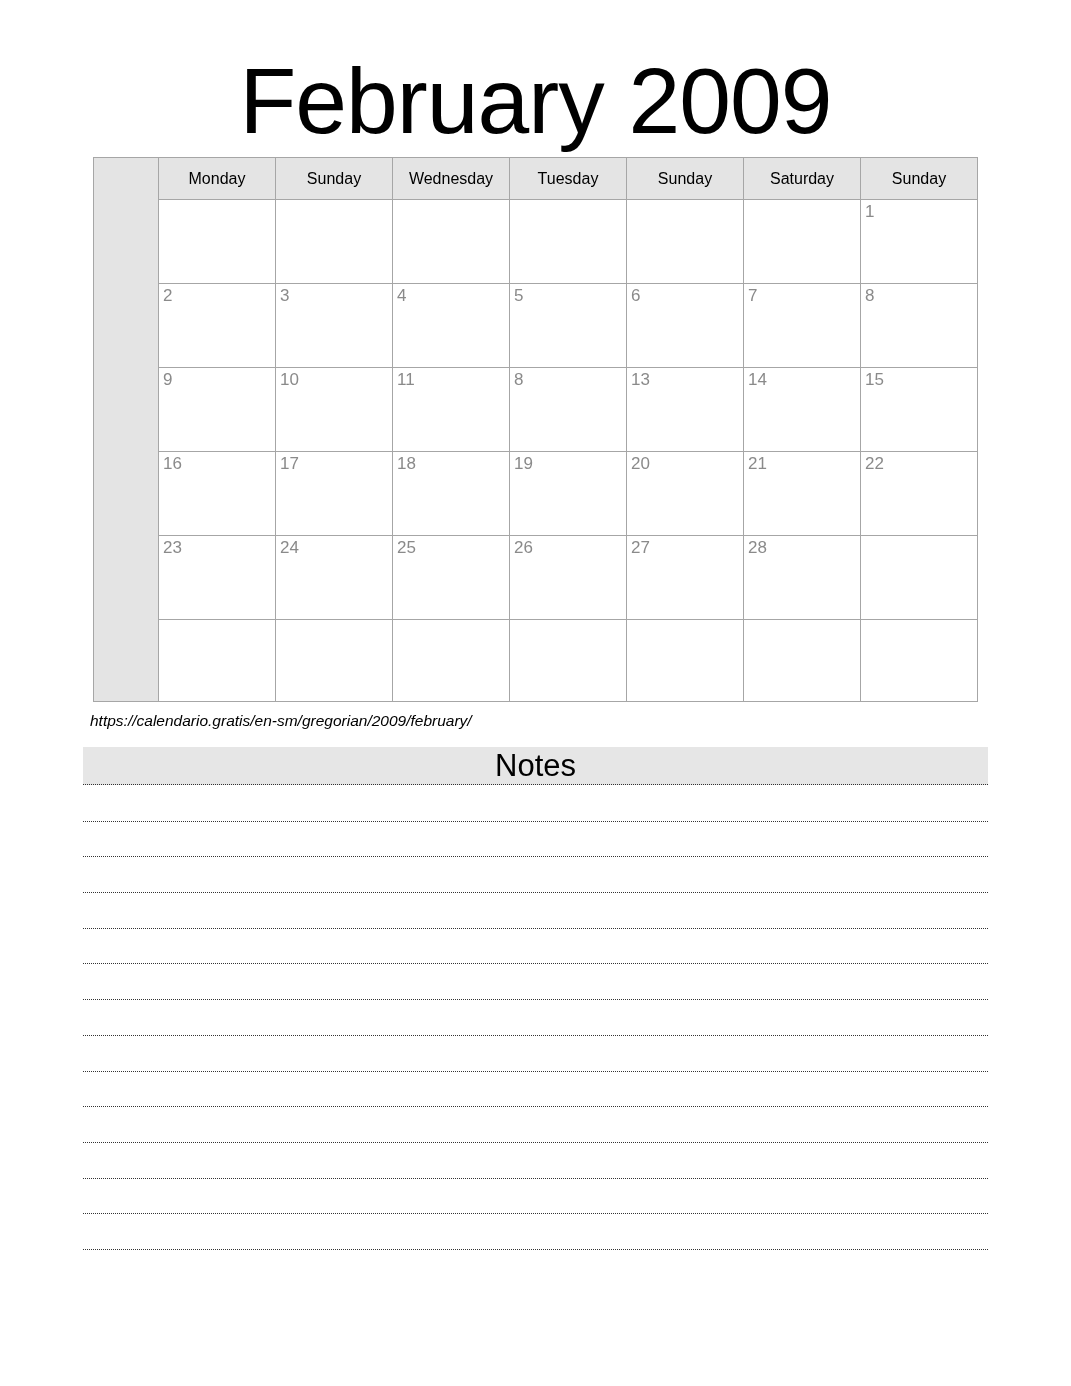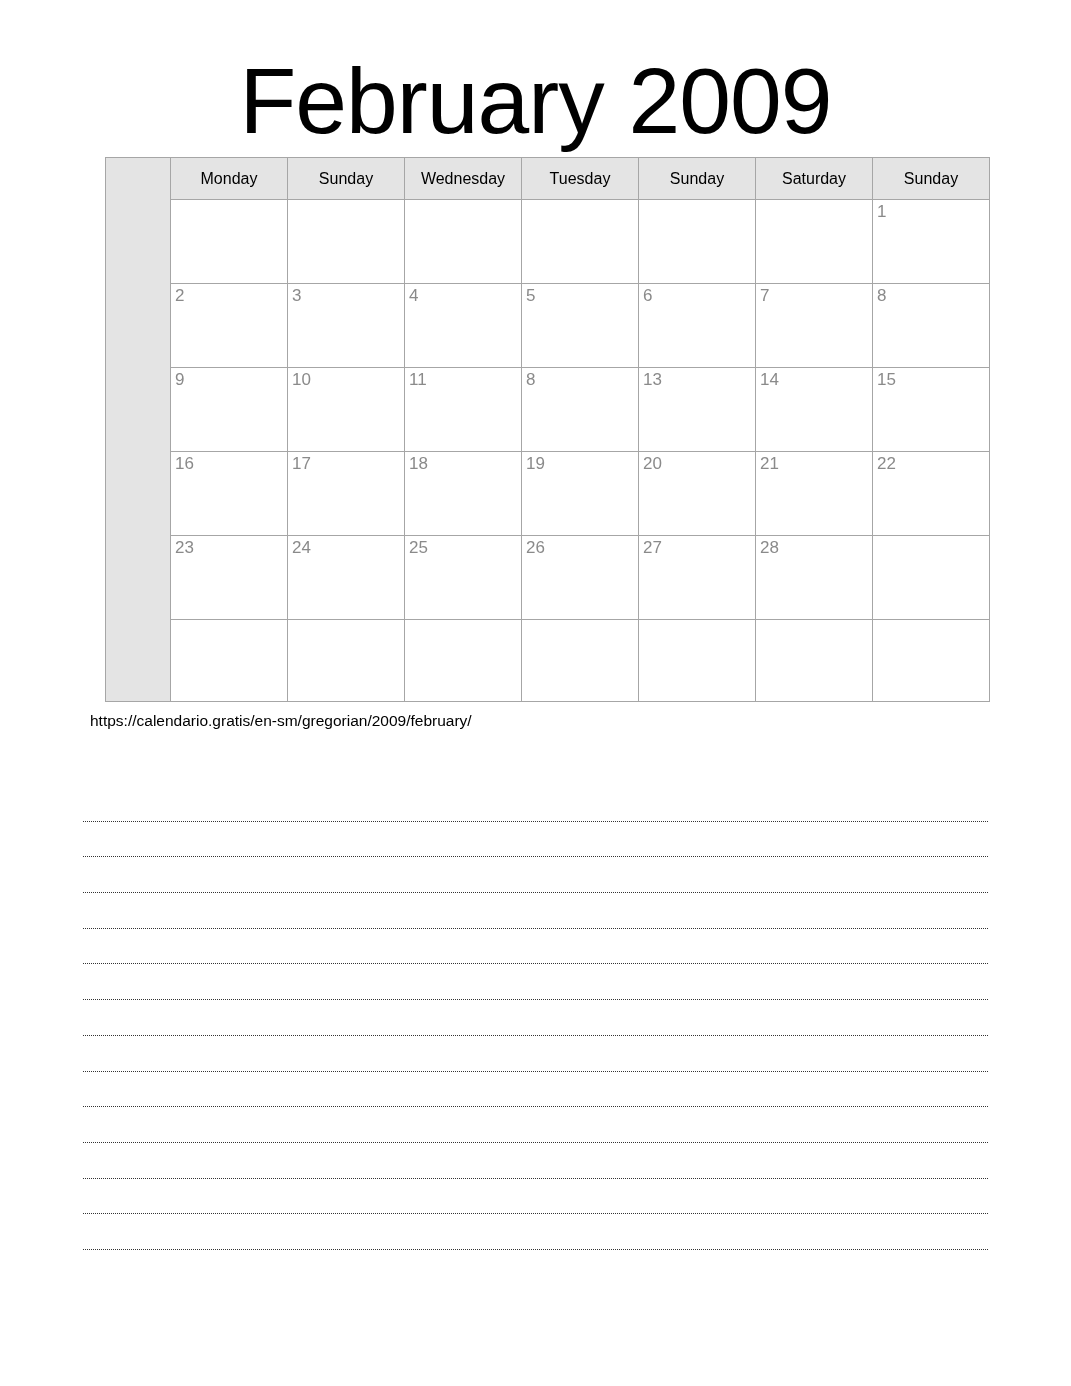--- a/index.html
+++ b/index.html
@@ -23,21 +23,20 @@
     line-height: 1.1;
     white-space: nowrap;
   }
 
   table.calendar {
     position: absolute;
     left: 93px; top: 157px;
     width: 885px;
     border-collapse: collapse;
     table-layout: fixed;
-    margin-left: 12px;
   }
   table.calendar col.corner-col { width: 65px; }
   table.calendar th, table.calendar td {
     border: 1px solid #a6a6a6;
   }
   table.calendar th.weekday {
     height: 42px;
     background: #e4e4e4;
     font-size: 16px;
     font-weight: 400;
@@ -62,20 +61,21 @@
     color: #8a8a8a;
     line-height: 1.2;
   }
 
   .source-url {
     position: absolute;
     left: 90px; top: 712px;
     font-size: 15.5px;
     color: #000000;
     white-space: nowrap;
+    font-style: italic;
   }
 
   .notes-header {
     position: absolute;
     left: 83px; top: 747px;
     width: 905px; height: 38px;
     background: #e6e6e6;
     border-bottom: 1px dotted #333333;
     text-align: center;
     font-size: 31px;
@@ -258,20 +258,23 @@
           </td>
       <td class="day">
             <span class="date-num"></span>
           </td>
     </tr>
   </tbody>
     </table>
 
   <div class="source-url">https://calendario.gratis/en-sm/gregorian/2009/february/</div>
 
+  <div class="notes-header">
+    <span>Notes</span>
+  </div>
 
   <div class="notes-lines">
     <div class="note-line"></div>
     <div class="note-line"></div>
     <div class="note-line"></div>
     <div class="note-line"></div>
     <div class="note-line"></div>
     <div class="note-line"></div>
     <div class="note-line"></div>
     <div class="note-line"></div>

